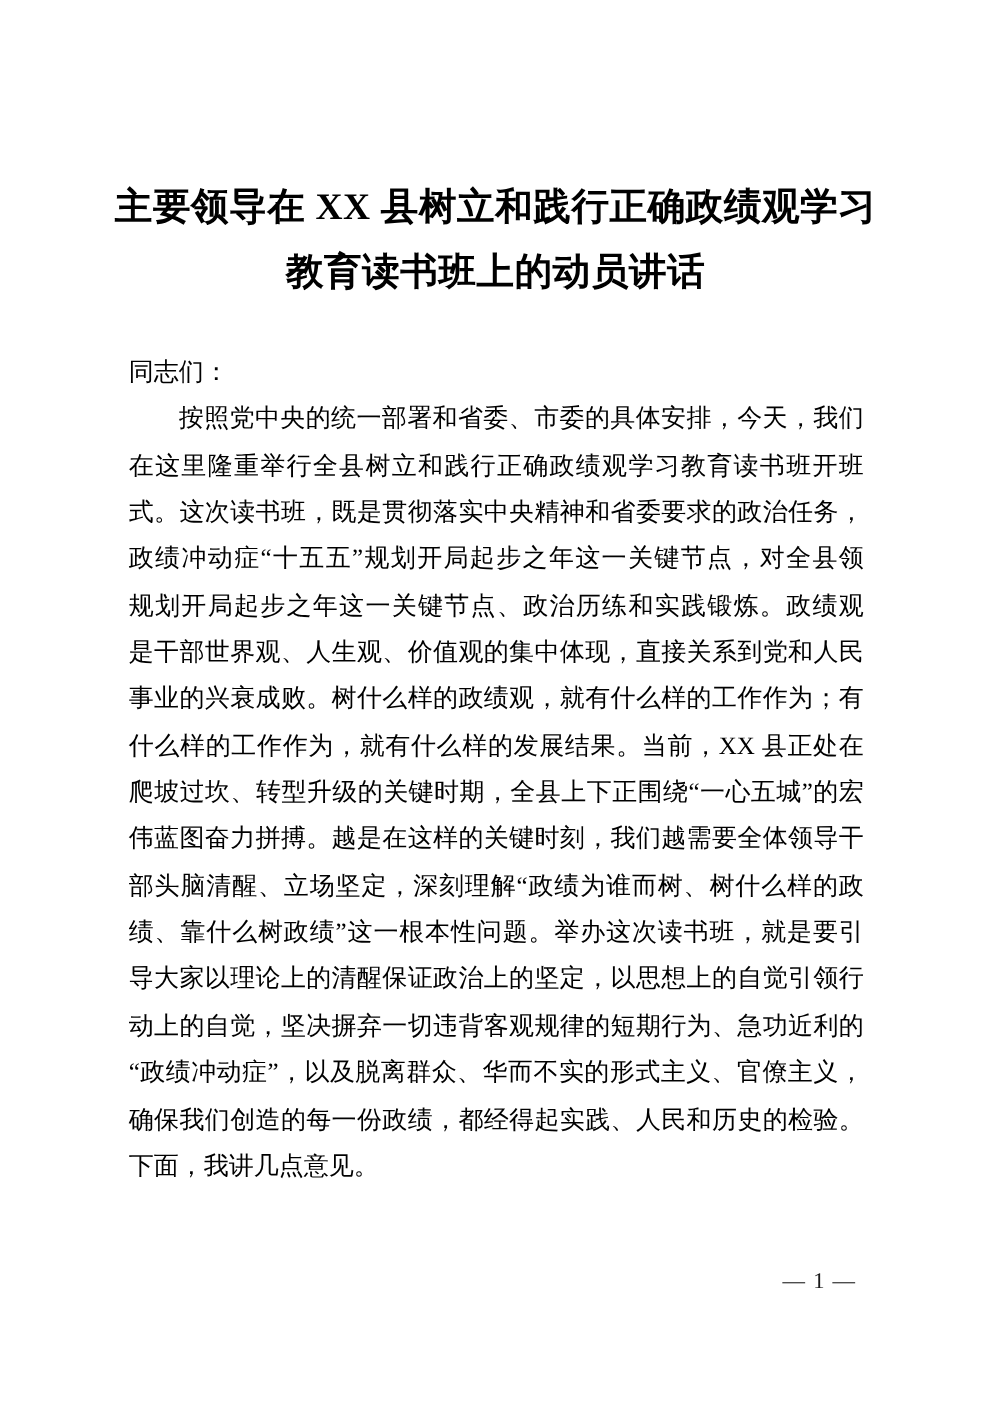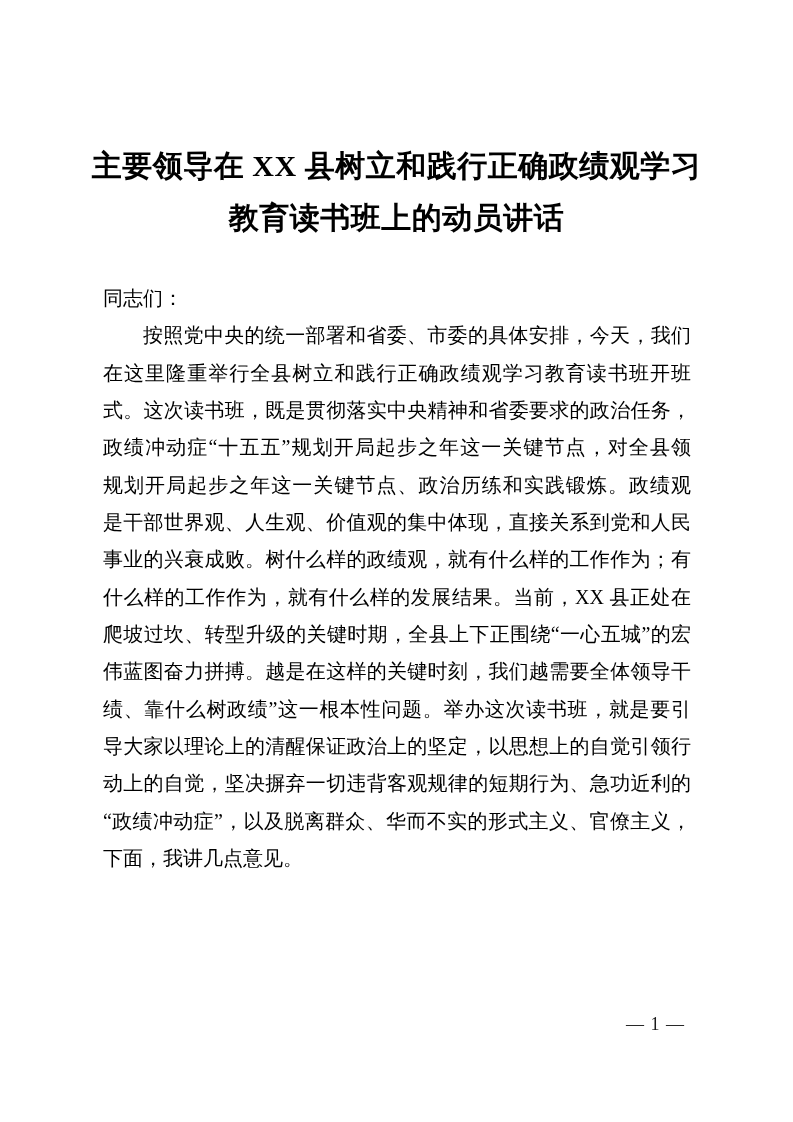--- a/index.html
+++ b/index.html
@@ -81,23 +81,25 @@
         <div class="line">按照党中央的统一部署和省委、市委的具体安排，今天，我们</div>
         <div class="line">在这里隆重举行全县树立和践行正确政绩观学习教育读书班开班</div>
         <div class="line">式。这次读书班，既是贯彻落实中央精神和省委要求的政治任务，</div>
         <div class="line">政绩冲动症“十五五”规划开局起步之年这一关键节点，对全县领</div>
         <div class="line">规划开局起步之年这一关键节点、政治历练和实践锻炼。政绩观</div>
         <div class="line">是干部世界观、人生观、价值观的集中体现，直接关系到党和人民</div>
         <div class="line">事业的兴衰成败。树什么样的政绩观，就有什么样的工作作为；有</div>
         <div class="line">什么样的工作作为，就有什么样的发展结果。当前，XX 县正处在</div>
         <div class="line">爬坡过坎、转型升级的关键时期，全县上下正围绕“一心五城”的宏</div>
         <div class="line">伟蓝图奋力拼搏。越是在这样的关键时刻，我们越需要全体领导干</div>
+        <div class="line">部头脑清醒、立场坚定，深刻理解“政绩为谁而树、树什么样的政</div>
         <div class="line">绩、靠什么树政绩”这一根本性问题。举办这次读书班，就是要引</div>
         <div class="line">导大家以理论上的清醒保证政治上的坚定，以思想上的自觉引领行</div>
         <div class="line">动上的自觉，坚决摒弃一切违背客观规律的短期行为、急功近利的</div>
         <div class="line">“政绩冲动症”，以及脱离群众、华而不实的形式主义、官僚主义，</div>
+        <div class="line">确保我们创造的每一份政绩，都经得起实践、人民和历史的检验。</div>
         <div class="line">下面，我讲几点意见。</div>
       </div>
   </div>
 
   <div class="page-footer">— 1 —</div>
 
 </div>
 
 </body></html>

